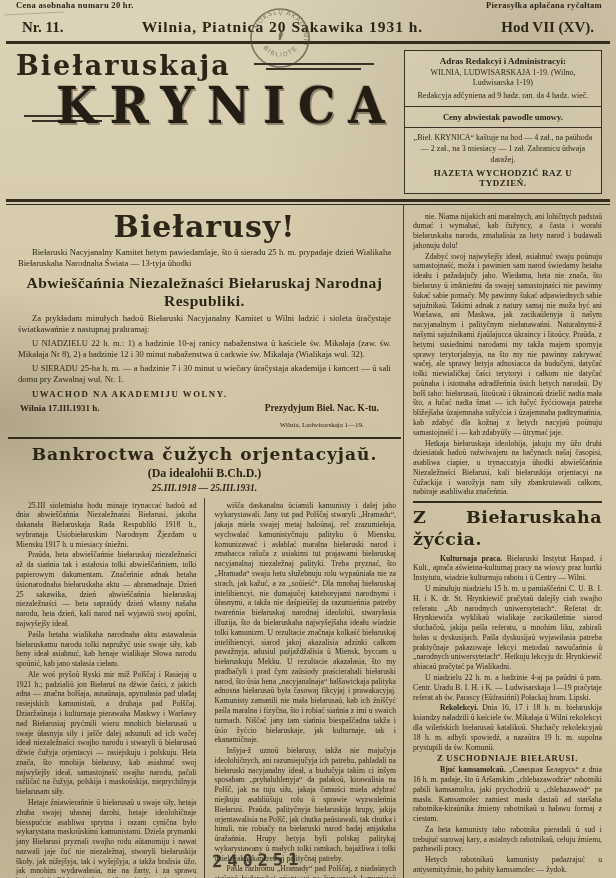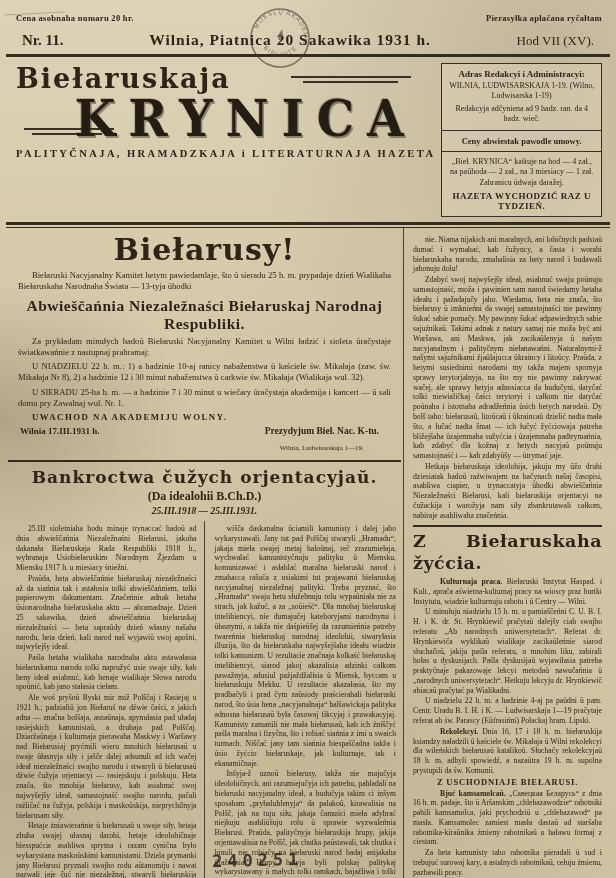--- a/index.html
+++ b/index.html
@@ -11,32 +11,32 @@
     color: #2e2518;
     background:
       radial-gradient(ellipse at 88% 6%, rgba(120,100,70,.25), transparent 38%),
       radial-gradient(ellipse at 1% 48%, rgba(85,70,50,.28), transparent 22%),
       radial-gradient(ellipse at 1% 88%, rgba(95,80,58,.18), transparent 25%),
       radial-gradient(ellipse at 55% 102%, rgba(120,105,75,.16), transparent 55%),
       linear-gradient(180deg, #dcd3b8 0%, #d6ccac 28%, #cfc5a4 70%, #cdc2a0 100%);
   }
   .topbar {
     display:flex; justify-content:space-between;
-    padding: 13px 14px 2px 16px;
+    padding: 0 14px 2px 16px;
     font-size: 8.5px; font-weight: bold; letter-spacing:.3px;
   }
   .issue-line {
     display:flex; justify-content:space-between; align-items:baseline;
     padding: 6px 16px 5px 16px;
     border-bottom: 3px solid #352c20;
     margin: 0 6px;
   }
   .issue-no { font-size: 15px; font-weight: bold; }
   .issue-date { font-size: 15.5px; font-weight: bold; letter-spacing: 1px; text-align: right; }
-  .issue-year { font-size: 13px; font-weight: normal; }
+  .issue-year { font-size: 15px; font-weight: bold; }
 
   .stamp {
     position: absolute; left: 248px; top: 6px; width: 64px; height: 64px;
     opacity: .65; transform: rotate(14deg); pointer-events: none;
   }
   .masthead-row { display:flex; padding: 4px 6px 0 6px; }
   .mast { flex: 1; padding: 2px 6px 0 10px; position: relative; }
   .mast-pretitle { font-size: 27px; font-weight: bold; letter-spacing: 2px; font-family:"DejaVu Serif", serif; }
   .orn { position:absolute; }
   .orn span { display:block; background:#3a3126; height:2px; margin:3px 0; }
@@ -152,21 +152,20 @@
     <div class="mast-pretitle">Biełaruskaja</div>
     <div class="orn orn-a">
         <span class="l1"></span>
         <span class="l2"></span>
       </div>
     <div class="orn orn-b">
         <span class="l1"></span>
         <span class="l2"></span>
       </div>
     <div class="mast-title">KRYNICA</div>
-    <div class="mast-subtitle">PALITYČNAJA, HRAMADZKAJA i LITERATURNAJA HAZETA</div>
   </div>
   <div class="infobox">
     <div class="sec">
       <div class="ib-title">Adras Redakcyi i Administracyi:</div>
       <div class="ib-line">WILNIA, LUDWISARSKAJA 1-19. (Wilno, Ludwisarska 1-19)</div>
       <div class="ib-line">Redakcyja adčyniena ad 9 hadz. ran. da 4 hadz. wieč.</div>
     </div>
     <div class="sec">
       <div class="ib-prices">Ceny abwiestak pawodle umowy.</div>
     </div>

